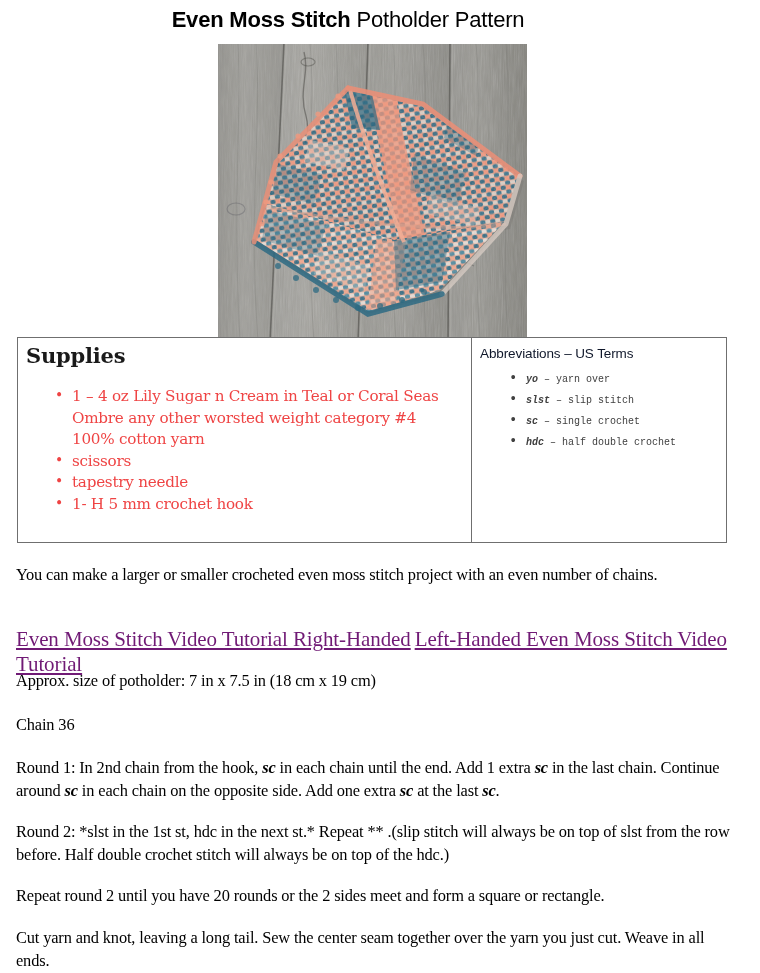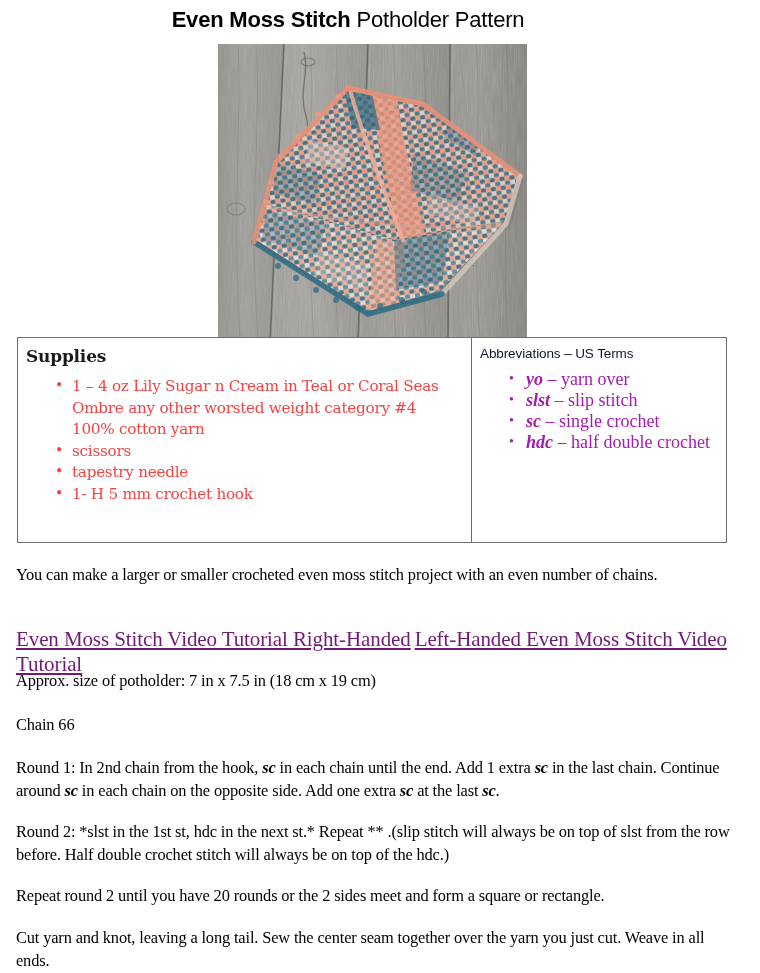--- a/index.html
+++ b/index.html
@@ -62,25 +62,25 @@
     padding: 0;
     background: #ffffff;
   }
   .cell-supplies { width: 453px; }
   .cell-abbrev   { width: 254px; }
 
   .cell-inner { padding: 6px 8px 4px 8px; }
 
   .supplies-head {
     font-family: "DejaVu Serif", "Liberation Serif", serif;
-    font-size: 17px;
+    font-size: 21px;
     line-height: 24px;
     font-weight: bold;
     color: #1a1a1a;
-    margin: 0 0 8px 0;
+    margin: 0 0 18px 0;
     letter-spacing: -0.2px;
   }
   .abbrev-head {
     font-family: "Liberation Sans", "DejaVu Sans", sans-serif;
     font-size: 13.5px;
     line-height: 18px;
     font-weight: normal;
     color: #0f172a;
     margin: 1px 0 6px 0;
     letter-spacing: -0.1px;
@@ -110,24 +110,24 @@
     line-height: 21.5px;
     letter-spacing: -0.25px;
     color: #ef4444;
   }
   .supplies-list { padding-left: 48px; }
 
   .abbrev-list {
     padding-left: 42px;
   }
   .abbrev-list li {
-    font-family: Liberation Serif, serif;
-    font-size: 18px;
+    font-family: Liberation Mono, monospace;
+    font-size: 10px;
     line-height: 21px;
-    color: #a21caf;
+    color: #404040;
   }
   .abbrev-list li b {
     font-weight: bold;
     font-style: italic;
   }
 
   
   .body-block {
     position: absolute;
     left: 16px;
@@ -345,21 +345,21 @@
 
 <div class="body-block p-intro">You can make a larger or smaller crocheted even moss stitch project with an even number of chains.</div>
 
 <div class="body-block p-links">
   <a class="doc-link" href="#">Even Moss Stitch Video Tutorial Right-Handed</a>
   <a class="doc-link" href="#">Left-Handed Even Moss Stitch Video Tutorial</a>
 </div>
 
 <div class="body-block p-size">Approx. size of potholder: 7 in x 7.5 in (18 cm x 19 cm)</div>
 
-<div class="body-block p-chain">Chain 66</div>
+<div class="body-block p-chain">Chain 36</div>
 
 <div class="body-block p-round1"><span>Round 1: In 2nd chain from the hook, </span><em class="abbr">sc</em><span> in each chain until the end. Add 1 extra </span><em class="abbr">sc</em><span> in the last chain. Continue around </span><em class="abbr">sc</em><span> in each chain on the opposite side. Add one extra </span><em class="abbr">sc</em><span> at the last </span><em class="abbr">sc</em><span>.</span></div>
 
 <div class="body-block p-round2">Round 2: *slst in the 1st st, hdc in the next st.* Repeat ** .(slip stitch will always be on top of slst from the row before. Half double crochet stitch will always be on top of the hdc.)</div>
 
 <div class="body-block p-repeat">Repeat round 2 until you have 20 rounds or the 2 sides meet and form a square or rectangle.</div>
 
 <div class="body-block p-finish">Cut yarn and knot, leaving a long tail. Sew the center seam together over the yarn you just cut. Weave in all ends.</div>
 
 </body></html>

